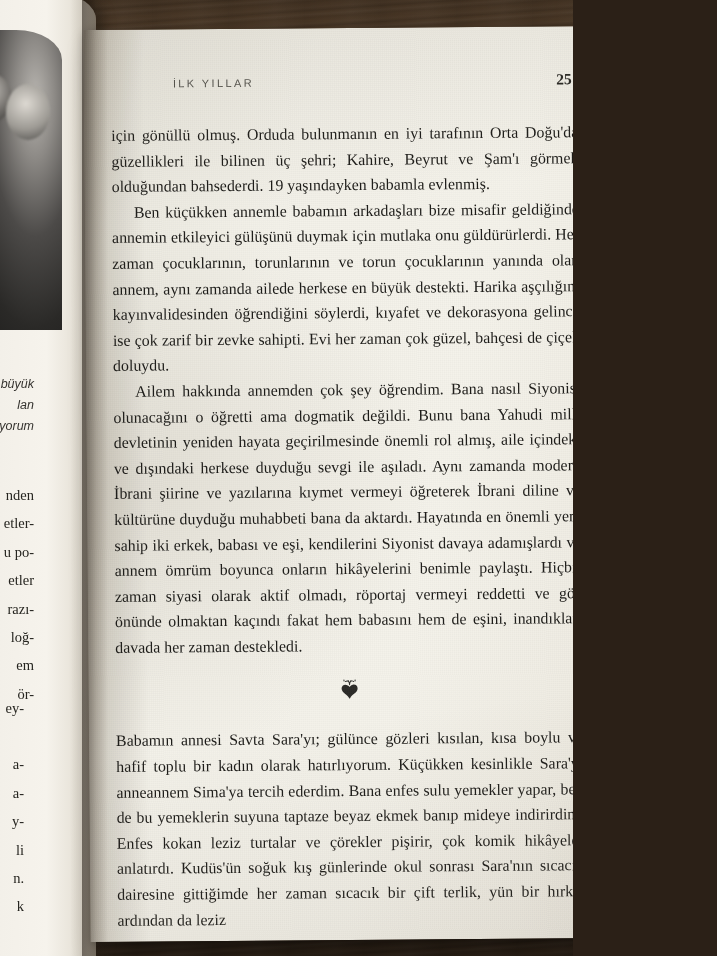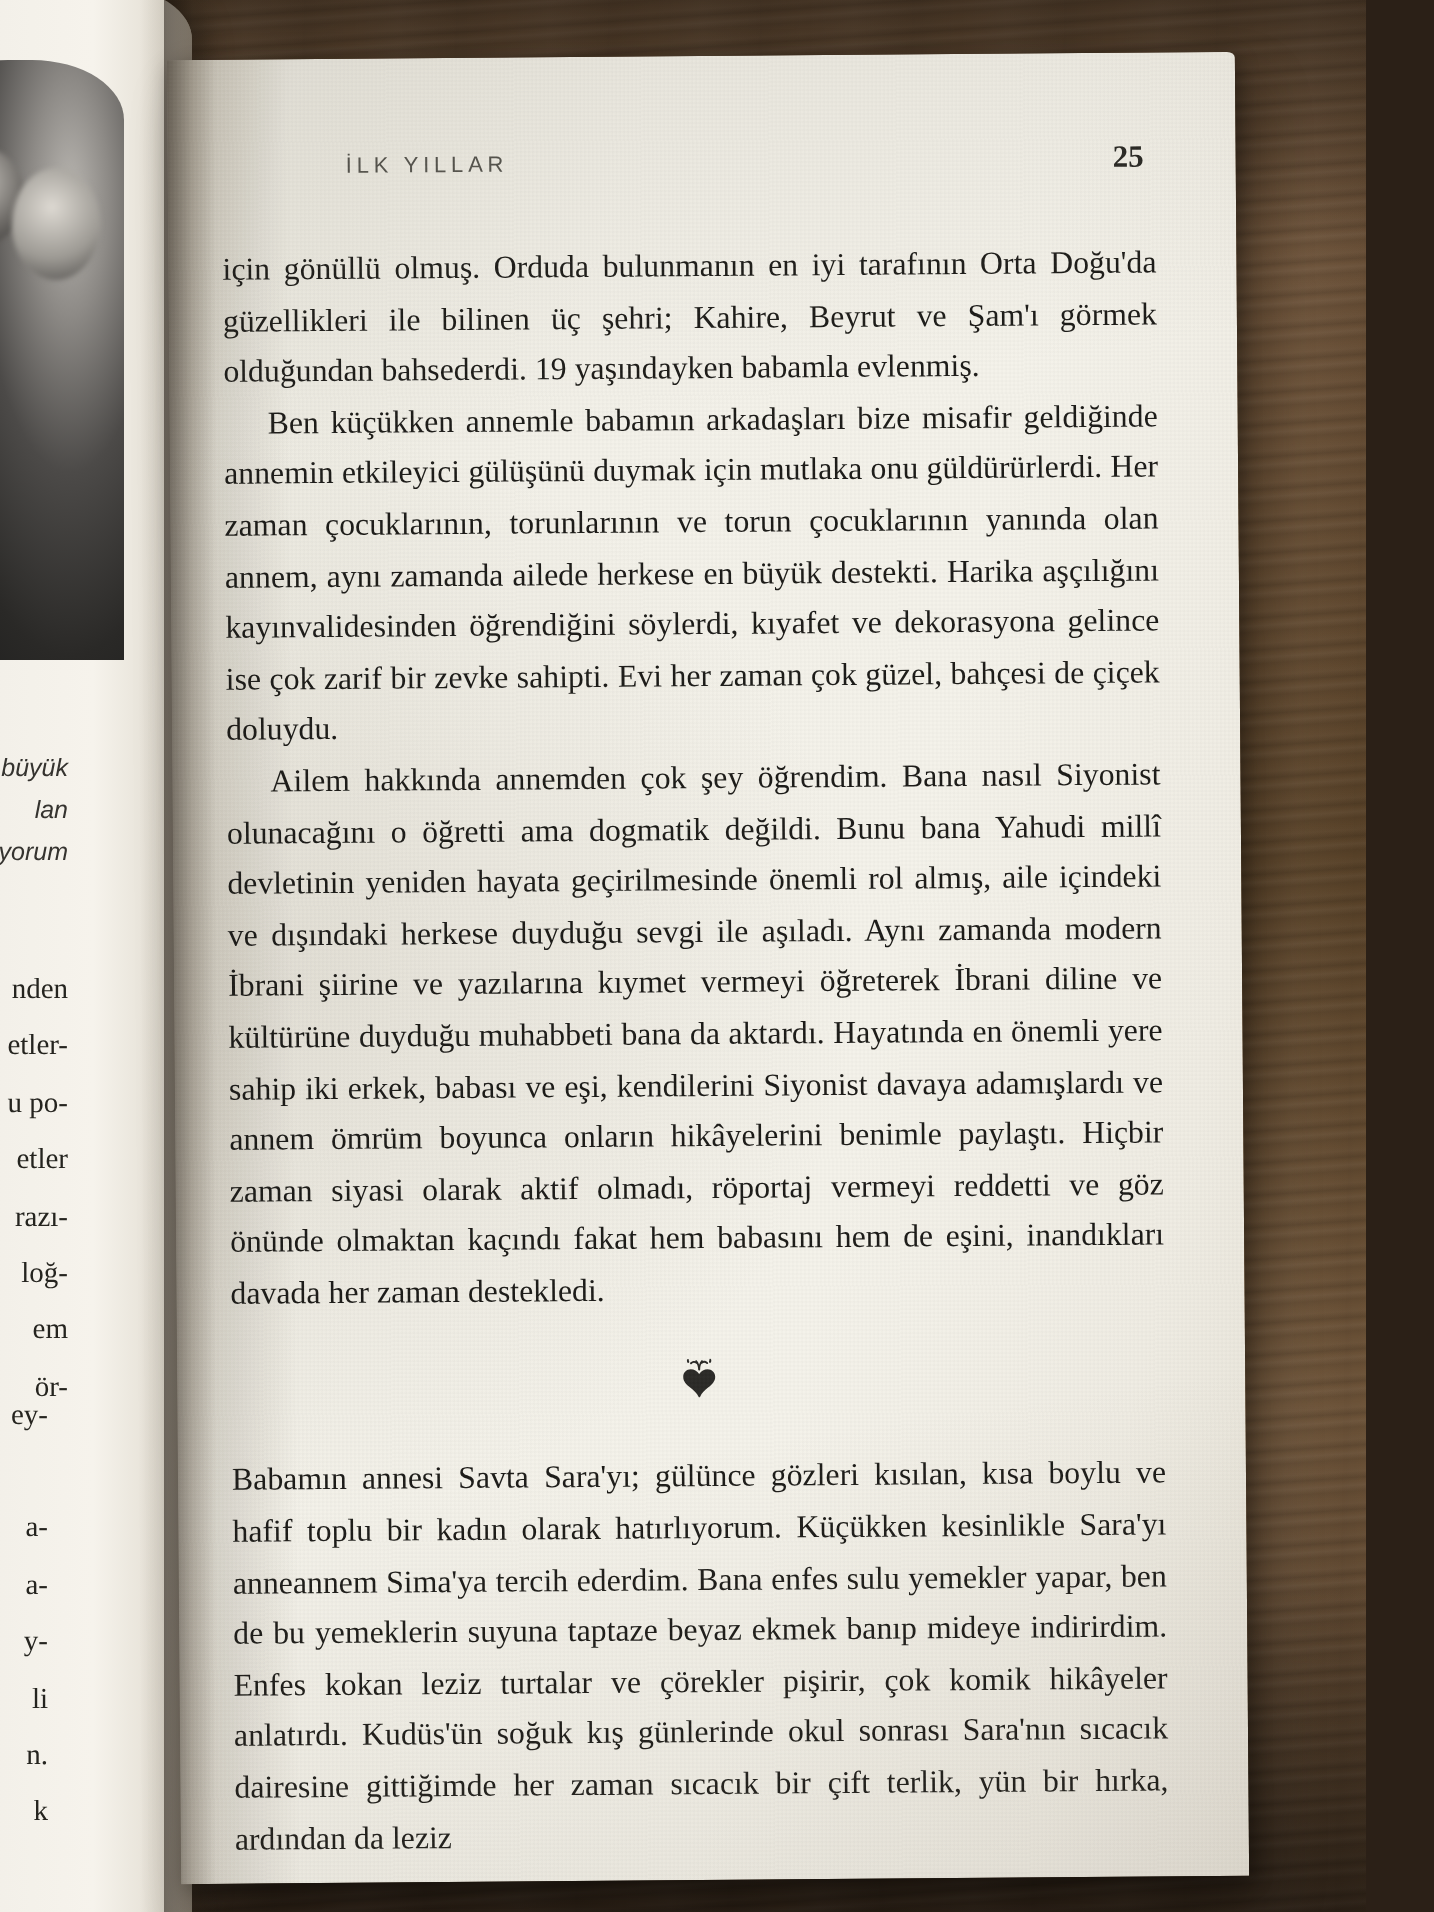--- a/index.html
+++ b/index.html
@@ -9,24 +9,23 @@
   }
   body {
     width: 717px;
     height: 956px;
     overflow: hidden;
     font-family: "Liberation Serif", serif;
   }
 
   #scene {
     position: relative;
-    width: 671px;
+    width: 573px;
     height: 956px;
     overflow: hidden;
-    padding-left: 12px;
   }
 
   
   .desk {
     position: absolute;
     inset: 0;
     background:
       repeating-linear-gradient(
         176deg,
         rgba(0,0,0,0.10) 0px,

